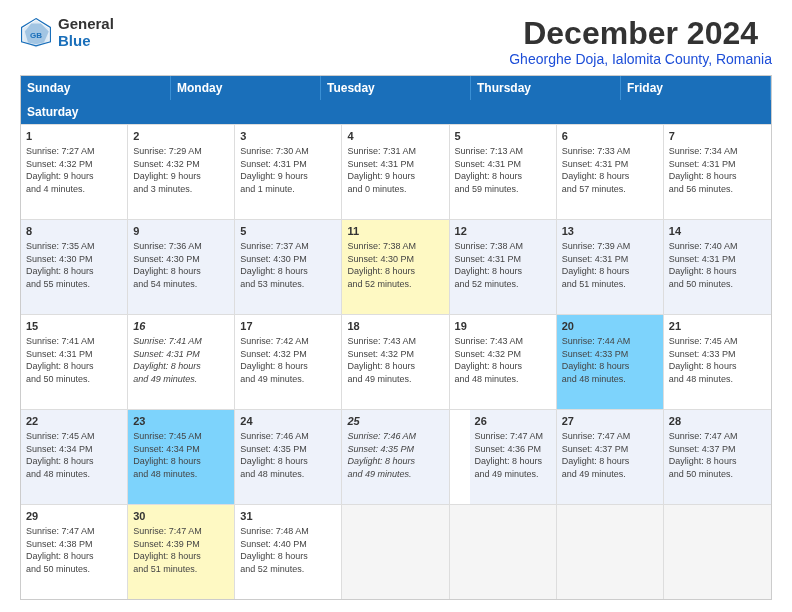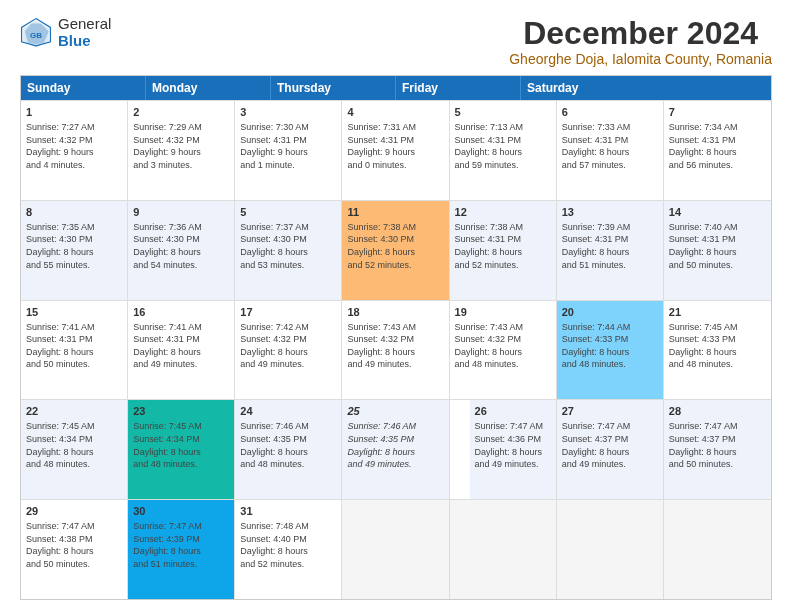--- a/index.html
+++ b/index.html
@@ -28,21 +28,21 @@
       align-items: center;
       gap: 6px;
     }
     .logo-text {
       display: flex;
       flex-direction: column;
       line-height: 1.1;
     }
     .logo-general {
       font-size: 15px;
-      font-weight: normal;
+      font-weight: bold;
       color: #333;
     }
     .logo-blue {
       font-size: 15px;
       font-weight: bold;
       color: #1a6fba;
     }
     .logo-icon {
       width: 32px;
       height: 32px;
@@ -51,31 +51,31 @@
       text-align: center;
     }
     .month-title {
       font-size: 32px;
       font-weight: bold;
       color: #333;
       line-height: 1.1;
     }
     .location-title {
       font-size: 14px;
-      color: #a16207;
+      color: #1d4ed8;
     }
     .calendar {
       flex: 1;
       display: flex;
       flex-direction: column;
       border: 1px solid #ccc;
     }
     .cal-header-row {
       display: grid;
-      grid-template-columns: repeat(6, 1fr);
+      grid-template-columns: repeat(5, 1fr);
       background: #1a6fba;
     }
     .cal-header-cell {
       color: #fff;
       font-weight: bold;
       font-size: 12px;
       padding: 5px 6px;
       border-right: 1px solid #3a8fd4;
       text-align: left;
     }
@@ -137,20 +137,21 @@
     <div class="title-block">
       <div class="month-title">December 2024</div>
       <div class="location-title">Gheorghe Doja, Ialomita County, Romania</div>
     </div>
   </div>
 
   <div class="calendar">
     <div class="cal-header-row">
       <div class="cal-header-cell">Sunday</div>
       <div class="cal-header-cell">Monday</div>
+      <div class="cal-header-cell">Tuesday</div>
       <div class="cal-header-cell">Thursday</div>
       <div class="cal-header-cell">Friday</div>
       <div class="cal-header-cell">Saturday</div>
     </div>
     <div class="cal-body" id="cal-body">
     <div class="cal-row">
           <div class="cal-cell" style="background: rgb(255, 255, 255);">
             <span class="day-num">1</span>
             <div class="day-info" style="white-space: pre-line;">Sunrise: 7:27 AM
 Sunset: 4:32 PM
@@ -215,21 +216,21 @@
 Daylight: 8 hours
 and 54 minutes.</div>
           </div>
           <div class="cal-cell" style="background: rgb(238, 242, 250);">
             <span class="day-num">5</span>
             <div class="day-info" style="white-space: pre-line;">Sunrise: 7:37 AM
 Sunset: 4:30 PM
 Daylight: 8 hours
 and 53 minutes.</div>
           </div>
-          <div class="cal-cell" style="background: #fdba74;">
+          <div class="cal-cell" style="background: #fef9c3;">
             <span class="day-num">11</span>
             <div class="day-info" style="white-space: pre-line;">Sunrise: 7:38 AM
 Sunset: 4:30 PM
 Daylight: 8 hours
 and 52 minutes.</div>
           </div>
           <div class="cal-cell" style="background: rgb(238, 242, 250);">
             <span class="day-num">12</span>
             <div class="day-info" style="white-space: pre-line;">Sunrise: 7:38 AM
 Sunset: 4:31 PM
@@ -252,21 +253,21 @@
           </div>
         </div>
         <div class="cal-row">
           <div class="cal-cell" style="background: rgb(255, 255, 255);">
             <span class="day-num">15</span>
             <div class="day-info" style="white-space: pre-line;">Sunrise: 7:41 AM
 Sunset: 4:31 PM
 Daylight: 8 hours
 and 50 minutes.</div>
           </div>
-          <div class="cal-cell" style="background: rgb(255, 255, 255);">
+          <div class="cal-cell" style="background: rgb(255, 255, 255); font-style: italic;">
             <span class="day-num">16</span>
             <div class="day-info" style="white-space: pre-line;">Sunrise: 7:41 AM
 Sunset: 4:31 PM
 Daylight: 8 hours
 and 49 minutes.</div>
           </div>
           <div class="cal-cell" style="background: rgb(255, 255, 255);">
             <span class="day-num">17</span>
             <div class="day-info" style="white-space: pre-line;">Sunrise: 7:42 AM
 Sunset: 4:32 PM
@@ -303,21 +304,21 @@
           </div>
         </div>
         <div class="cal-row">
           <div class="cal-cell" style="background: rgb(238, 242, 250);">
             <span class="day-num">22</span>
             <div class="day-info" style="white-space: pre-line;">Sunrise: 7:45 AM
 Sunset: 4:34 PM
 Daylight: 8 hours
 and 48 minutes.</div>
           </div>
-          <div class="cal-cell" style="background: #14b8a6;">
+          <div class="cal-cell" style="background: #7dd3fc;">
             <span class="day-num">23</span>
             <div class="day-info" style="white-space: pre-line;">Sunrise: 7:45 AM
 Sunset: 4:34 PM
 Daylight: 8 hours
 and 48 minutes.</div>
           </div>
           <div class="cal-cell" style="background: rgb(238, 242, 250);">
             <span class="day-num">24</span>
             <div class="day-info" style="white-space: pre-line;">Sunrise: 7:46 AM
 Sunset: 4:35 PM
@@ -354,21 +355,21 @@
           </div>
         </div>
         <div class="cal-row">
           <div class="cal-cell" style="background: rgb(255, 255, 255);">
             <span class="day-num">29</span>
             <div class="day-info" style="white-space: pre-line;">Sunrise: 7:47 AM
 Sunset: 4:38 PM
 Daylight: 8 hours
 and 50 minutes.</div>
           </div>
-          <div class="cal-cell" style="background: #0ea5e9;">
+          <div class="cal-cell" style="background: #fef9c3;">
             <span class="day-num">30</span>
             <div class="day-info" style="white-space: pre-line;">Sunrise: 7:47 AM
 Sunset: 4:39 PM
 Daylight: 8 hours
 and 51 minutes.</div>
           </div>
           <div class="cal-cell" style="background: rgb(255, 255, 255);">
             <span class="day-num">31</span>
             <div class="day-info" style="white-space: pre-line;">Sunrise: 7:48 AM
 Sunset: 4:40 PM

